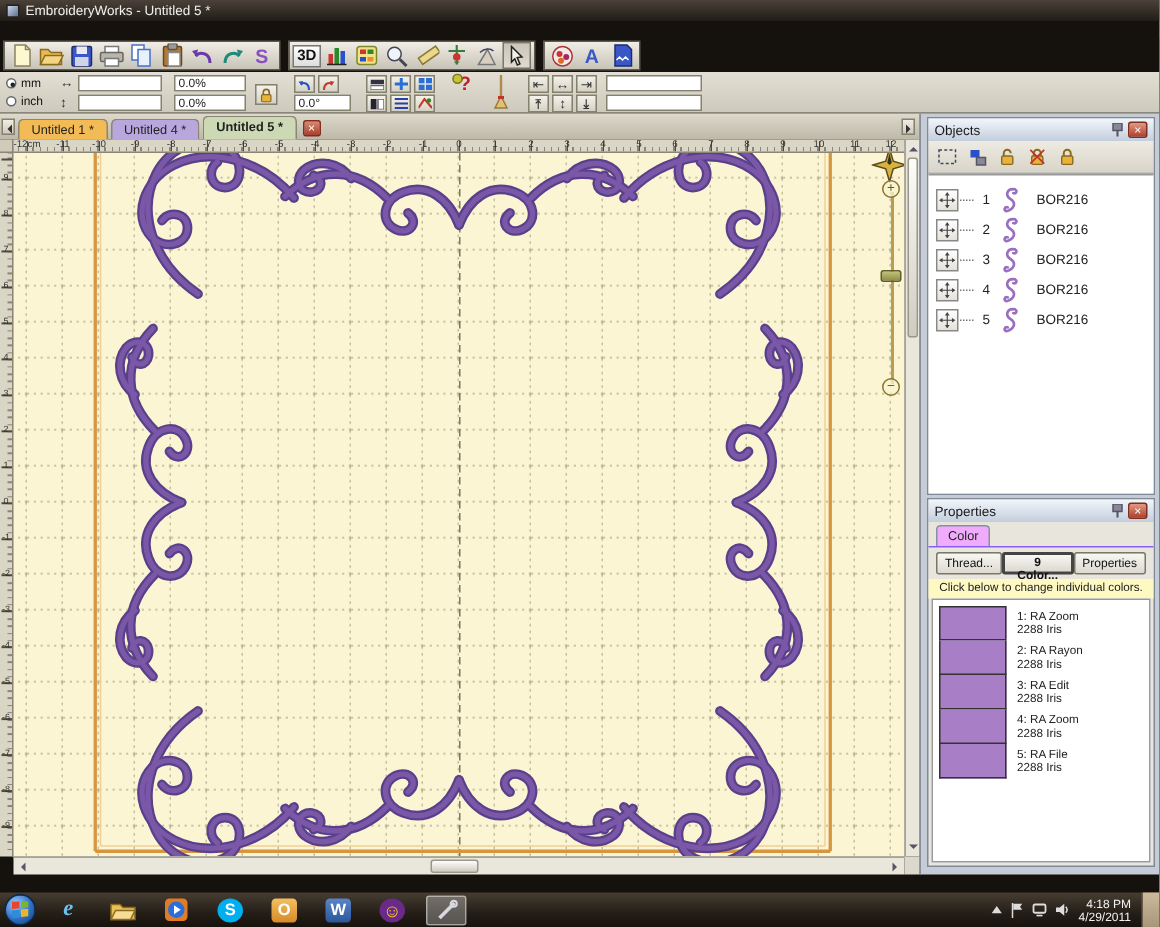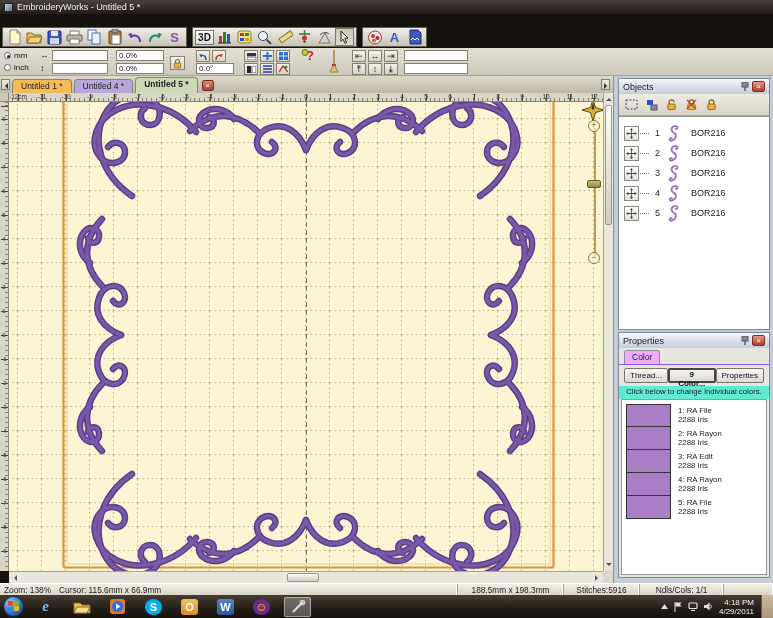--- a/index.html
+++ b/index.html
@@ -85,21 +85,21 @@
 .orow{display:flex;align-items:center;height:20px;font-size:9px;color:#222;padding-left:5px}
 .mc{width:15px;height:15px;border:1px solid #888;background:linear-gradient(#fff,#e4e1d8);display:flex;align-items:center;justify-content:center;flex:0 0 auto}
 .dots{width:9px;border-top:1px dotted #777;margin:0 1px}
 .onum{width:10px;text-align:right;margin-right:3px}
 .othumb{width:20px;height:19px;margin-right:8px}
 .tabrow{height:16px;display:flex;align-items:flex-end;padding-left:5px;background:#e8e5dd;flex:0 0 auto}
 .ctab{height:14px;background:#f0abfc;border:1px solid #8a8fa0;border-bottom:none;border-radius:3px 3px 0 0;font-size:8.5px;padding:1px 7px 0;color:#222}
 .btnrow{height:22px;display:flex;align-items:center;justify-content:space-between;padding:0 5px;background:#e8e5dd;border-top:1px solid #8b5cf6;flex:0 0 auto}
 .pbtn{height:15px;background:linear-gradient(#f8f7f3,#dcd9d0);border:1px solid #7a7768;font-size:8px;padding:0 5px;color:#111;border-radius:2px}
 .pbtn.def{border:2px solid #444;font-weight:bold}
-.caption{font-size:7.8px;color:#222;text-align:center;height:13px;line-height:12px;background:#5eead4;flex:0 0 auto}
+.caption{font-size:7.8px;color:#222;text-align:center;height:13px;line-height:12px;background:#fef9c3;flex:0 0 auto}
 .clist{flex:1;background:#fff;border:1px solid #999;margin:0 2px 2px;overflow:hidden;padding:4px 0 0 4px}
 .crow{display:flex;height:23px;font-size:7.8px;color:#222}
 .sw{width:45px;border:1px solid #333;border-top:none;flex:0 0 auto}
 .crow:first-child .sw{border-top:1px solid #333}
 .cinfo{padding:2px 0 0 7px;line-height:9px}
 
 
 .statusbar{position:absolute;left:0;top:583px;width:773px;height:12px;background:linear-gradient(#f1eee4,#d9d5c8);display:flex;align-items:center;font-size:8.3px;color:#222;border-top:1px solid #fff}
 .sseg{height:100%;display:flex;align-items:center;border-right:1px solid #aaa698;box-shadow:inset -1px 0 0 #fff;padding:0 4px;white-space:nowrap;overflow:hidden}
 
@@ -647,67 +647,56 @@
       <div class="btnrow">
         <button class="pbtn">Thread...</button>
         <button class="pbtn def">9 Color...</button>
         <button class="pbtn">Properties</button>
       </div>
       <div class="caption">Click below to change individual colors.</div>
       <div class="clist">
         <div class="crow">
           <div class="sw" style="background: rgb(168, 127, 198);"></div>
           <div class="cinfo">
-              <div>1: RA File</div>
+              <div>1: RA Zoom</div>
               <div>2288 Iris</div>
             </div>
         </div>
         <div class="crow">
           <div class="sw" style="background: rgb(168, 127, 198);"></div>
           <div class="cinfo">
               <div>2: RA Rayon</div>
               <div>2288 Iris</div>
             </div>
         </div>
         <div class="crow">
           <div class="sw" style="background: rgb(168, 127, 198);"></div>
           <div class="cinfo">
               <div>3: RA Edit</div>
               <div>2288 Iris</div>
             </div>
         </div>
         <div class="crow">
           <div class="sw" style="background: rgb(168, 127, 198);"></div>
           <div class="cinfo">
-              <div>4: RA Rayon</div>
+              <div>4: RA Zoom</div>
               <div>2288 Iris</div>
             </div>
         </div>
         <div class="crow">
           <div class="sw" style="background: rgb(168, 127, 198);"></div>
           <div class="cinfo">
               <div>5: RA File</div>
               <div>2288 Iris</div>
             </div>
         </div>
       </div>
     </div>
   </div>
 
-  <div class="statusbar">
-    <div class="sseg" style="width:458px">
-      <span>Zoom: 138%</span>
-      <span style="width:8px"></span>
-      <span>Cursor: 115.6mm x 66.9mm</span>
-    </div>
-    <div class="sseg" style="width:106px;justify-content:center">188.5mm x 198.3mm</div>
-    <div class="sseg" style="width:76px;justify-content:center">Stitches:5916</div>
-    <div class="sseg" style="width:84px;justify-content:center">Ndls/Cols: 1/1</div>
-    <div class="sseg" style="flex:1;border-right:none"></div>
-  </div>
 
   <div class="taskbar">
     <div class="orb">
         <svg width="11" height="11">
           <rect x="0" y="0" width="5" height="5" fill="#e8452a" transform="skewY(-6)"></rect>
           <rect x="6" y="0" width="5" height="5" fill="#7ab82a" transform="skewY(-6)"></rect>
           <rect x="0" y="6" width="5" height="5" fill="#2a8fd8" transform="skewY(-6)"></rect>
           <rect x="6" y="6" width="5" height="5" fill="#e8b62a" transform="skewY(-6)"></rect>
         </svg>
       </div>

